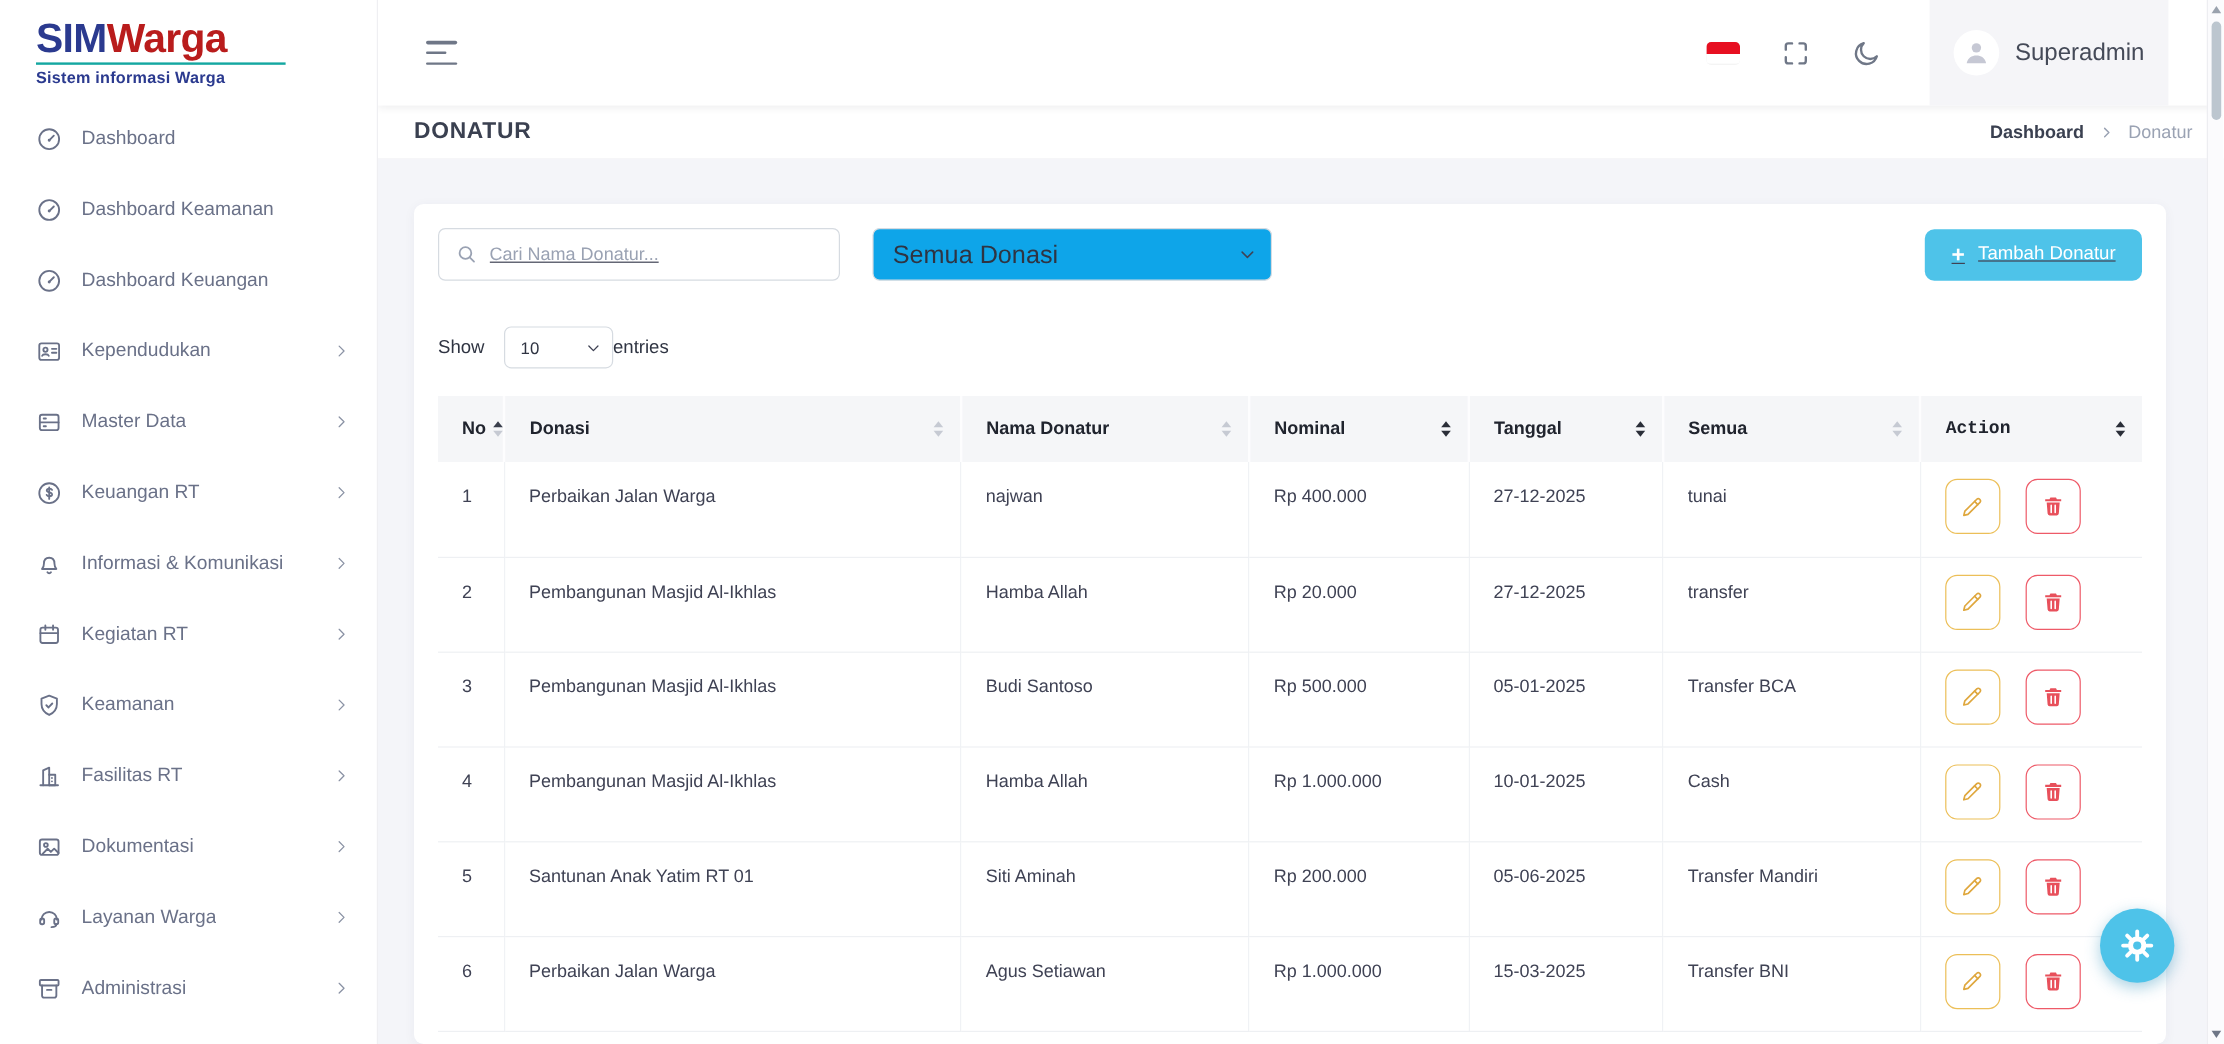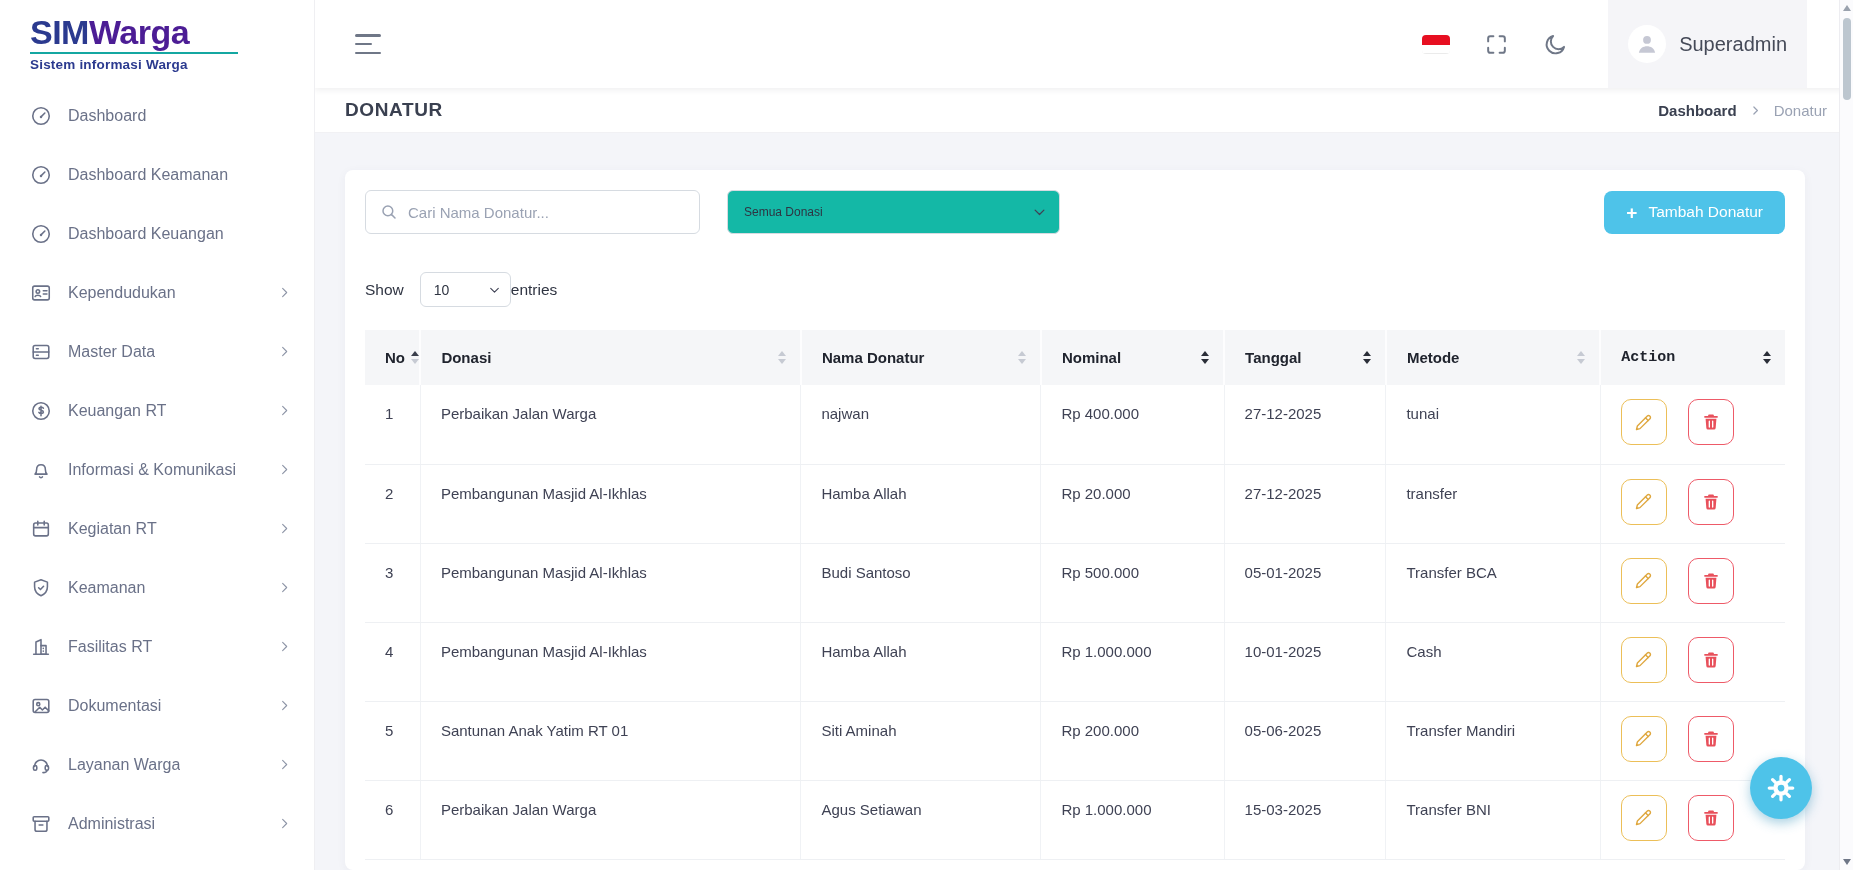--- a/index.html
+++ b/index.html
@@ -5,21 +5,21 @@
   * { box-sizing: border-box; margin: 0; padding: 0; }
   html,body { width:1853px; height:870px; overflow:hidden; }
   body { font-family:"Liberation Sans", sans-serif; background:#fff; color:#3f4254; }
   .app { display:flex; width:1853px; height:870px; position:relative; }
 
   
   .sidebar { width:315px; min-width:315px; height:870px; background:#fff; border-right:1px solid #efeff2; z-index:3; }
   .logo { padding:14px 10px 0 30px; }
   .logo-title { font-size:34px; font-weight:bold; letter-spacing:-0.5px; line-height:1.1; }
   .logo-sim { color:#2b3a8f; }
-  .logo-warga { color:#4c1d95; }
+  .logo-warga { color:#b91c1c; }
   .logo-line { width:208px; height:2px; background:#14a7a1; margin:1px 0 3px; }
   .logo-sub { font-size:13.5px; font-weight:bold; color:#2b3a8f; letter-spacing:0.2px; }
   .nav { margin-top:14px; }
   .nav-item { display:flex; align-items:center; height:59px; padding:0 22px 0 30px; gap:16px;
               color:#6a7188; font-size:16px; cursor:pointer; white-space:nowrap; }
   .nav-icon { width:22px; height:22px; flex:0 0 22px; display:flex; }
   .nav-icon svg, .nav-chevron svg { width:100%; height:100%; fill:none; stroke:currentColor; stroke-width:1.7; stroke-linecap:round; stroke-linejoin:round; }
   .nav-label { overflow:hidden; text-overflow:clip; }
   .nav-chevron { width:15px; height:15px; margin-left:auto; color:#8b93a5; flex:0 0 15px; }
 
@@ -45,28 +45,28 @@
   .breadcrumb { margin-left:auto; display:flex; align-items:center; gap:12px; font-size:15px; }
   .crumb-parent { color:#3a4050; font-weight:600; cursor:pointer; }
   .crumb-sep { width:13px; height:13px; color:#9aa2b3; display:flex; }
   .crumb-sep svg { width:100%; height:100%; fill:none; stroke:currentColor; stroke-width:2.2; stroke-linecap:round; stroke-linejoin:round; }
   .crumb-current { color:#9aa2b3; }
 
   .content { flex:1; background:#f4f5f9; padding:37px 48px 0 30px; position:relative; }
   .card { background:#fff; border-radius:8px; box-shadow:0 2px 10px rgba(60,65,90,.05); height:700px; overflow:hidden; padding:20px 20px 0; }
 
   
-  .toolbar { display:flex; align-items:center; }
+  .toolbar { display:flex; align-items:center;text-decoration:underline; }
   .search-box { width:335px; height:44px; border:1px solid #d6dbe1; border-radius:6px; display:flex; align-items:center; padding:0 14px; gap:10px; background:#fff; }
   .search-box svg { width:18px; height:18px; fill:none; stroke:#9aa2b3; stroke-width:2; stroke-linecap:round; }
   .search-box input { border:none; outline:none; flex:1; font-size:15px; color:#3f4254; font-family:inherit; background:transparent; }
   .search-box input::placeholder { color:#9aa2b3; }
   .select-wrap { position:relative; width:333px; height:44px; margin-left:27px; }
   .select-wrap select { appearance:none; -webkit-appearance:none; width:100%; height:100%; border:1px solid #d6dbe1; border-radius:6px;
-                        padding:0 40px 0 16px; font-size:12px; color:#2f3442; background:#14b8a6; font-family:inherit; cursor:pointer; }
+                        padding:0 40px 0 16px; font-size:21px; color:#2f3442; background:#0ea5e9; font-family:inherit; cursor:pointer; }
   .select-chevron { position:absolute; right:13px; top:50%; transform:translateY(-50%); width:15px; height:15px; color:#3f4254; pointer-events:none; display:flex; }
   .select-chevron svg { width:100%; height:100%; fill:none; stroke:currentColor; stroke-width:2; stroke-linecap:round; stroke-linejoin:round; }
   .add-btn { margin-left:auto; height:43px; background:#4ec3e9; border:none; border-radius:8px; color:#fff; font-size:15.5px;
              display:flex; align-items:center; gap:11px; padding:0 22px; cursor:pointer; font-family:inherit; }
   .add-btn .plus { font-size:19px; font-weight:bold; line-height:1; }
 
   
   .show-row { margin-top:38px; display:flex; align-items:center; font-size:15.5px; color:#2f3442; }
   .pagesize-wrap { position:relative; width:107px; height:35px;padding-left:16px; }
   .pagesize-wrap select { appearance:none; -webkit-appearance:none; width:100%; height:100%; border:1px solid #d6dbe1; border-radius:6px;
@@ -438,21 +438,21 @@
                   <div class="th-in">
                     <span>Tanggal</span>
                     <span class="sort">
                       <i class="up"></i>
                       <i class="dn"></i>
                     </span>
                   </div>
                 </th>
               <th data-sort="none">
                   <div class="th-in">
-                    <span>Metode</span>
+                    <span>Semua</span>
                     <span class="sort">
                       <i class="up"></i>
                       <i class="dn"></i>
                     </span>
                   </div>
                 </th>
               <th data-sort="both">
                   <div class="th-in">
                     <span>Action</span>
                     <span class="sort">

